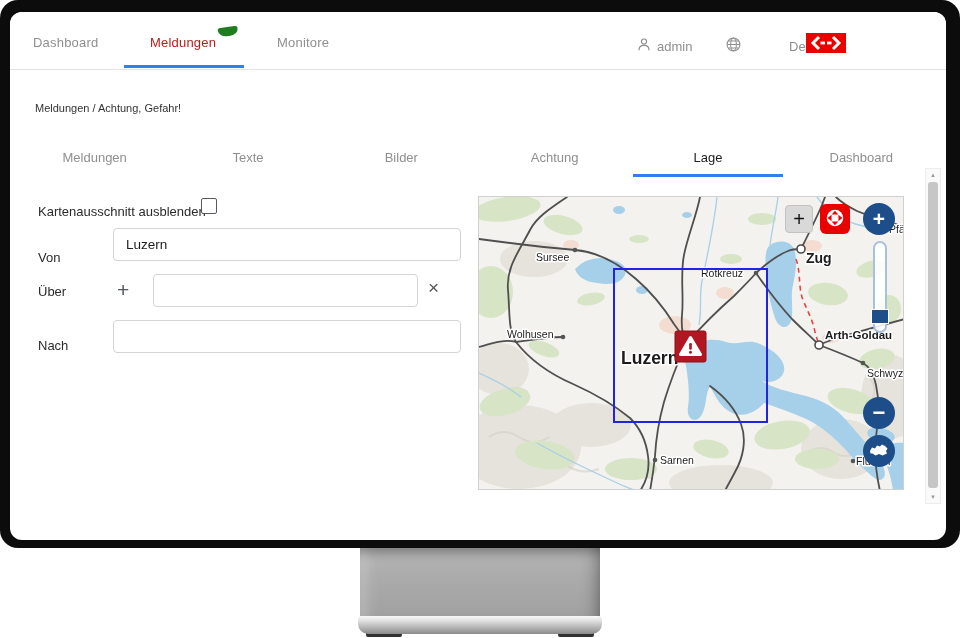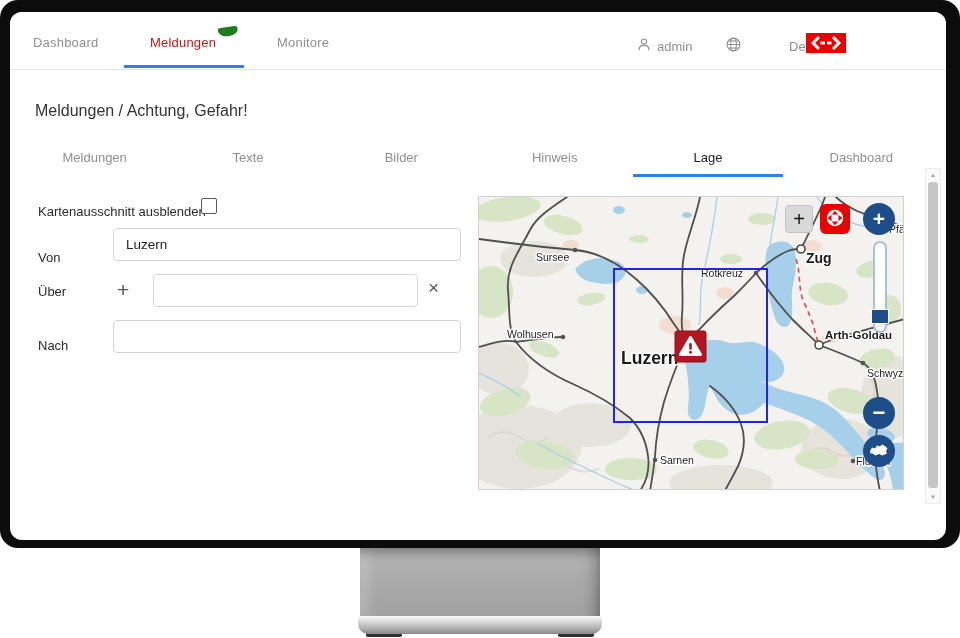--- a/index.html
+++ b/index.html
@@ -24,21 +24,21 @@
   .nav-item.active { color:#b91c1c; }
   .nav-underline { position:absolute; left:114px; top:53px; width:120px; height:3px; background:var(--accent); }
   .nav-badge { position:absolute; left:208px; top:15px; width:20px; height:9px; background:#1f7d1f;
     border-radius:4px 4px 11px 11px / 3px 3px 9px 9px; transform:rotate(-8deg); }
   .hdr-user, .hdr-lang { position:absolute; top:25px; display:flex; align-items:center; gap:6px; font-size:13px; color:#8f8f8f; cursor:pointer; }
   .hdr-user { left:627px; } .hdr-lang { left:716px;gap:48px; }
   .sbb-logo { position:absolute; left:796px; top:21px; width:40px; height:20px; background:var(--sbbred); }
   .sbb-brand { position:absolute; left:842px; top:23px; font-size:15px; font-weight:bold; color:#000; letter-spacing:.2px; }
 
   
-  .breadcrumb { position:absolute; left:8px; top:90px; font-size:16px; color:#333;padding-left:17px; }
+  .breadcrumb { position:absolute; left:8px; top:90px; font-size:11px; color:#333;padding-left:17px; }
   .tabs { position:absolute; left:8px; top:130px; width:920px; height:32px; display:flex; }
   .tab { flex:1 1 0; position:relative; text-align:center; font-size:13px; color:#8f8f8f; padding-top:8px; cursor:pointer; }
   .tab.active { color:#1d1d1d; }
   .tab .tab-underline { position:absolute; left:2px; right:2px; bottom:-3px; height:3px; background:var(--accent); }
 
   
   .form-label { position:absolute; font-size:13px; color:#2b2b2b; }
   .checkbox { position:absolute; left:191px; top:186px; width:16px; height:16px; border:1.6px solid #565a60; border-radius:2px; background:#fff; cursor:pointer; }
   .tinput { position:absolute; height:33px; border:1px solid #d4d4d4; border-radius:4px; font-size:13.5px; color:#1d1d1d;
     padding:0 12px; font-family:"Liberation Sans",sans-serif; background:#fff; outline:none; }
@@ -116,21 +116,21 @@
           </svg>
         </div>
       </div>
 
       <div class="breadcrumb">Meldungen / Achtung, Gefahr!</div>
 
       <div class="tabs">
         <div class="tab"><span>Meldungen</span></div>
         <div class="tab"><span>Texte</span></div>
         <div class="tab"><span>Bilder</span></div>
-        <div class="tab"><span>Hinweis</span></div>
+        <div class="tab"><span>Achtung</span></div>
         <div class="tab active"><span>Lage</span><div class="tab-underline"></div></div>
         <div class="tab"><span>Dashboard</span></div>
       </div>
 
       <div class="form-label" style="left:28px; top:192px;">Kartenausschnitt ausblenden</div>
       <div class="checkbox"></div>
 
       <div class="form-label" style="left:28px; top:238px;">Von</div>
       <input class="tinput" style="left: 103px; top: 216px; width: 348px;" value="Luzern">
 

